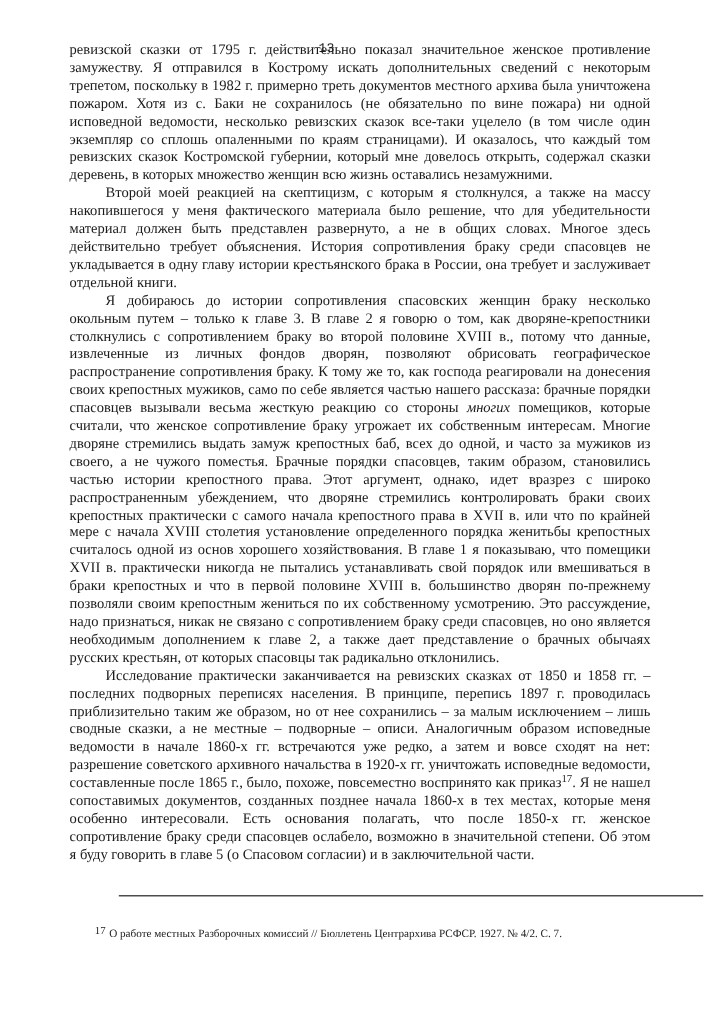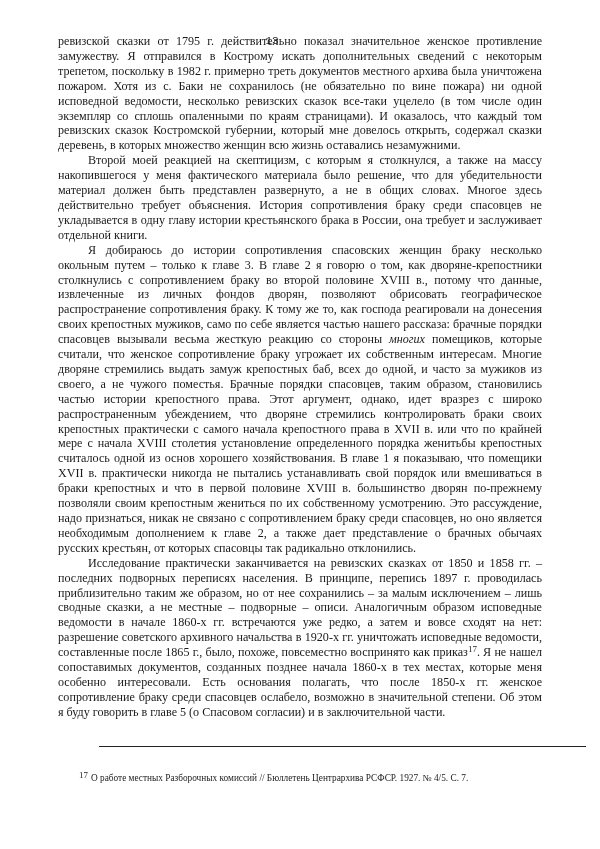--- a/index.html
+++ b/index.html
@@ -43,14 +43,14 @@
     <span>Я добираюсь до истории сопротивления спасовских женщин браку несколько окольным путем – только к главе 3. В главе 2 я говорю о том, как дворяне-крепостники столкнулись с сопротивлением браку во второй половине XVIII в., потому что данные, извлеченные из личных фондов дворян, позволяют обрисовать географическое распространение сопротивления браку. К тому же то, как господа реагировали на донесения своих крепостных мужиков, само по себе является частью нашего рассказа: брачные порядки спасовцев вызывали весьма жесткую реакцию со стороны </span><em>многих</em><span> помещиков, которые считали, что женское сопротивление браку угрожает их собственным интересам. Многие дворяне стремились выдать замуж крепостных баб, всех до одной, и часто за мужиков из своего, а не чужого поместья. Брачные порядки спасовцев, таким образом, становились частью истории крепостного права. Этот аргумент, однако, идет вразрез с широко распространенным убеждением, что дворяне стремились контролировать браки своих крепостных практически с самого начала крепостного права в XVII в. или что по крайней мере с начала XVIII столетия установление определенного порядка женитьбы крепостных считалось одной из основ хорошего хозяйствования. В главе 1 я показываю, что помещики XVII в. практически никогда не пытались устанавливать свой порядок или вмешиваться в браки крепостных и что в первой половине XVIII в. большинство дворян по-прежнему позволяли своим крепостным жениться по их собственному усмотрению. Это рассуждение, надо признаться, никак не связано с сопротивлением браку среди спасовцев, но оно является необходимым дополнением к главе 2, а также дает представление о брачных обычаях русских крестьян, от которых спасовцы так радикально отклонились.</span>
   </p>
   <p class="indent">
     <span>Исследование практически заканчивается на ревизских сказках от 1850 и 1858 гг. – последних подворных переписях населения. В принципе, перепись 1897 г. проводилась приблизительно таким же образом, но от нее сохранились – за малым исключением – лишь сводные сказки, а не местные – подворные – описи. Аналогичным образом исповедные ведомости в начале 1860-х гг. встречаются уже редко, а затем и вовсе сходят на нет: разрешение советского архивного начальства в 1920-х гг. уничтожать исповедные ведомости, составленные после 1865 г., было, похоже, повсеместно воспринято как приказ</span><sup>17</sup><span>. Я не нашел сопоставимых документов, созданных позднее начала 1860-х в тех местах, которые меня особенно интересовали. Есть основания полагать, что после 1850-х гг. женское сопротивление браку среди спасовцев ослабело, возможно в значительной степени. Об этом я буду говорить в главе 5 (о Спасовом согласии) и в заключительной части.</span>
   </p>
 </div>
 
 <div class="footnote-rule"></div>
 
 <div class="footnote">
-  <span class="fn-mark">17</span><span>О работе местных Разборочных комиссий // Бюллетень Центрархива РСФСР. 1927. № 4/5. С. 7.</span>
+  <span class="fn-mark">17</span><span>О работе местных Разборочных комиссий // Бюллетень Центрархива РСФСР. 1927. № 4/2. С. 7.</span>
 </div>
 
 </body></html>

